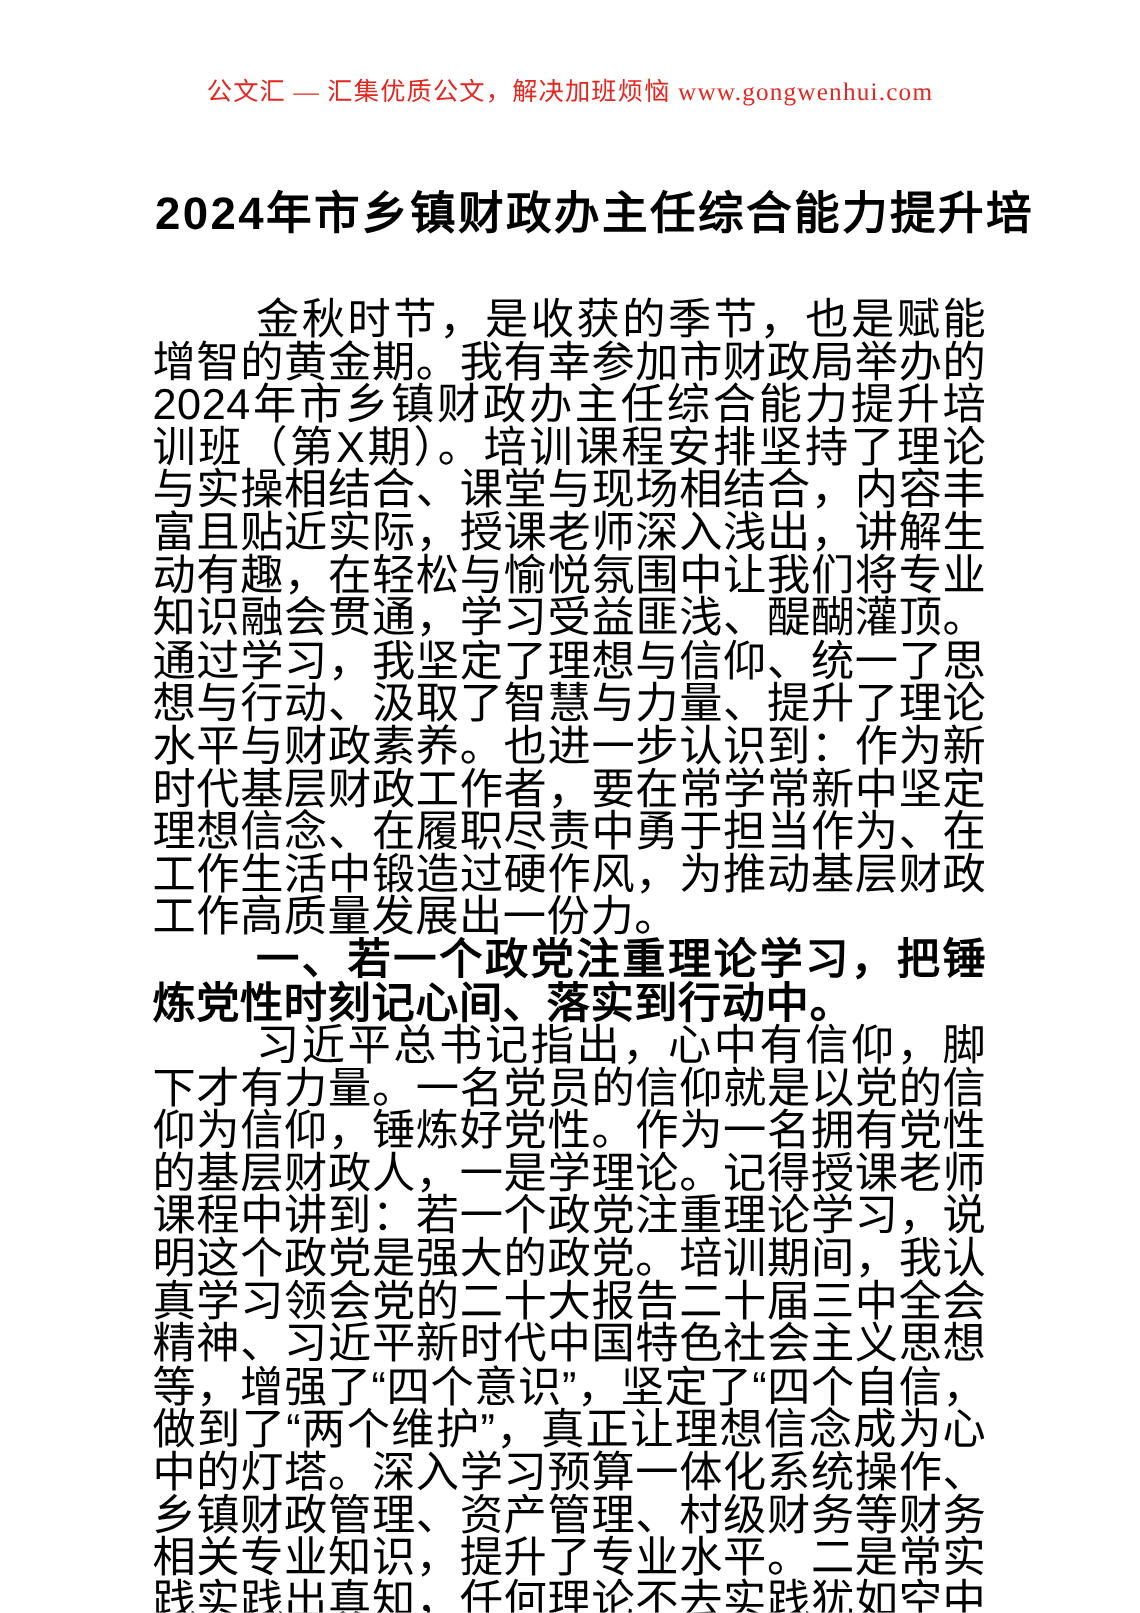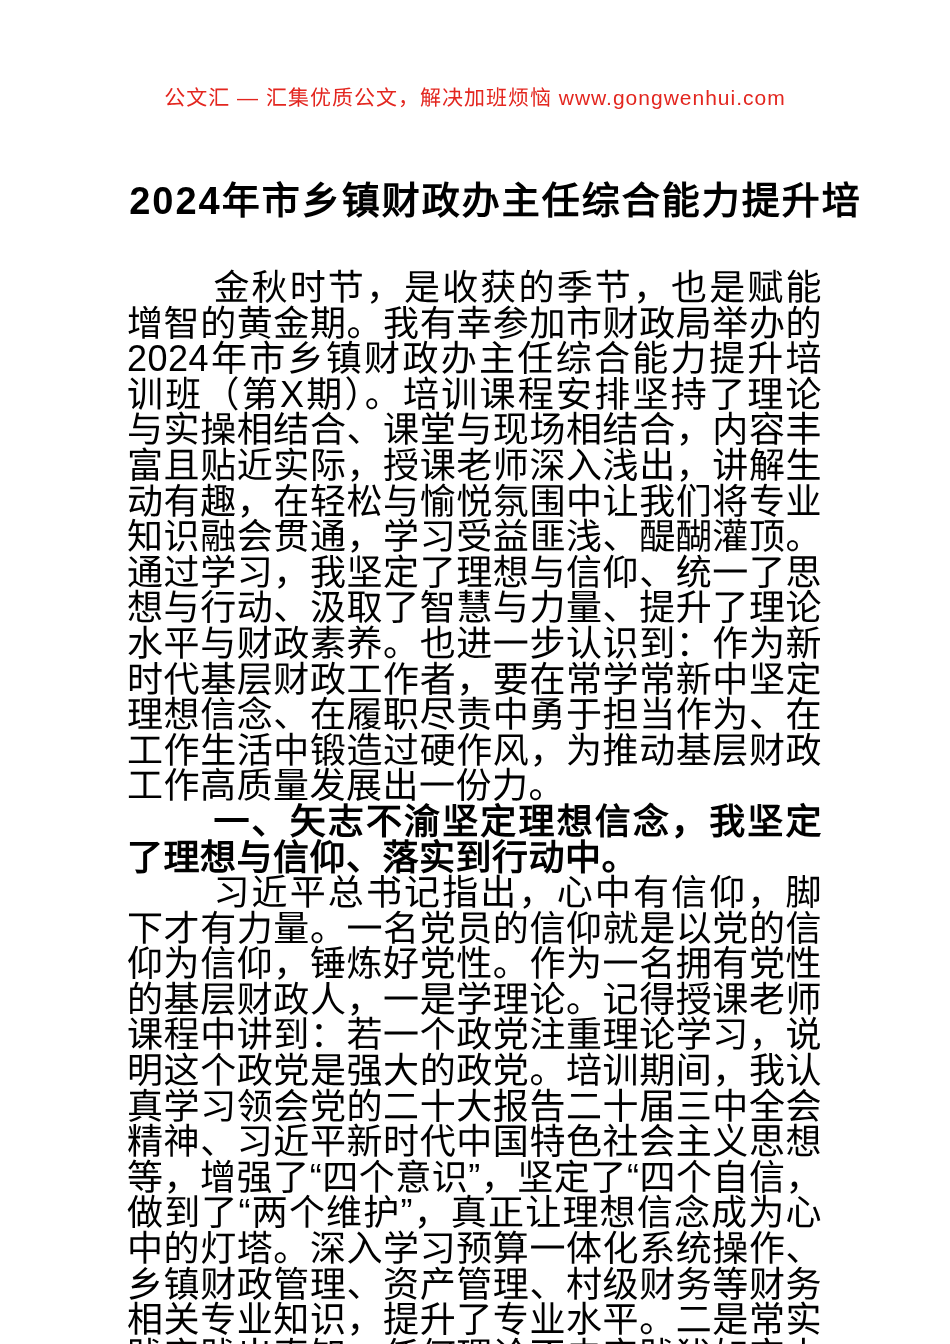--- a/index.html
+++ b/index.html
@@ -10,27 +10,28 @@
   .page {
     position: relative;
     width: 950px;
     height: 1344px;
     background: #ffffff;
     overflow: hidden;
     font-family: "Liberation Sans", "DejaVu Sans", sans-serif;
     color: #000000;
   }
   .site-header {
-    margin-top: 86px;
+    margin-top: 64px;
     text-align: center;
     font-size: 21px;
     line-height: 24px;
     letter-spacing: 1px;
     color: #e3261f;
     font-weight: 400;
+    font-family: Liberation Serif, serif;
   }
   .doc-title {
     margin: 54px 0 0 0;
     text-align: center;
     font-size: 38px;
     line-height: 75px;
     font-weight: 700;
     letter-spacing: 2px;
   }
   .doc-title .title-line {
@@ -60,17 +61,17 @@
 <div class="page" style="background: rgb(255, 255, 255);">
 
   <div class="site-header" style="color: rgb(227, 38, 31);">公文汇 — 汇集优质公文，解决加班烦恼 www.gongwenhui.com</div>
 
   <h1 class="doc-title">
     <span class="title-line">2024年市乡镇财政办主任综合能力提升培</span>
   </h1>
 
   <div class="doc-body">
     <p class="para">金秋时节，是收获的季节，也是赋能增智的黄金期。我有幸参加市财政局举办的2024年市乡镇财政办主任综合能力提升培训班（第X期）。培训课程安排坚持了理论与实操相结合、课堂与现场相结合，内容丰富且贴近实际，授课老师深入浅出，讲解生动有趣，在轻松与愉悦氛围中让我们将专业知识融会贯通，学习受益匪浅、醍醐灌顶。通过学习，我坚定了理想与信仰、统一了思想与行动、汲取了智慧与力量、提升了理论水平与财政素养。也进一步认识到：作为新时代基层财政工作者，要在常学常新中坚定理想信念、在履职尽责中勇于担当作为、在工作生活中锻造过硬作风，为推动基层财政工作高质量发展出一份力。</p>
-    <p class="para bold">一、矢志不渝坚定理想信念，我坚定了理想与信仰、落实到行动中。</p>
+    <p class="para bold">一、若一个政党注重理论学习，把锤炼党性时刻记心间、落实到行动中。</p>
     <p class="para">习近平总书记指出，心中有信仰，脚下才有力量。一名党员的信仰就是以党的信仰为信仰，锤炼好党性。作为一名拥有党性的基层财政人，一是学理论。记得授课老师课程中讲到：若一个政党注重理论学习，说明这个政党是强大的政党。培训期间，我认真学习领会党的二十大报告二十届三中全会精神、习近平新时代中国特色社会主义思想等，增强了“四个意识”，坚定了“四个自信，做到了“两个维护”，真正让理想信念成为心中的灯塔。深入学习预算一体化系统操作、乡镇财政管理、资产管理、村级财务等财务相关专业知识，提升了专业水平。二是常实践实践出真知，任何理论不去实践犹如空中楼阁。培训期间除了学习理论知识，还进行了实地考察，感受乡村特色产</p>
   </div>
 
 </div>
 
 </body></html>

